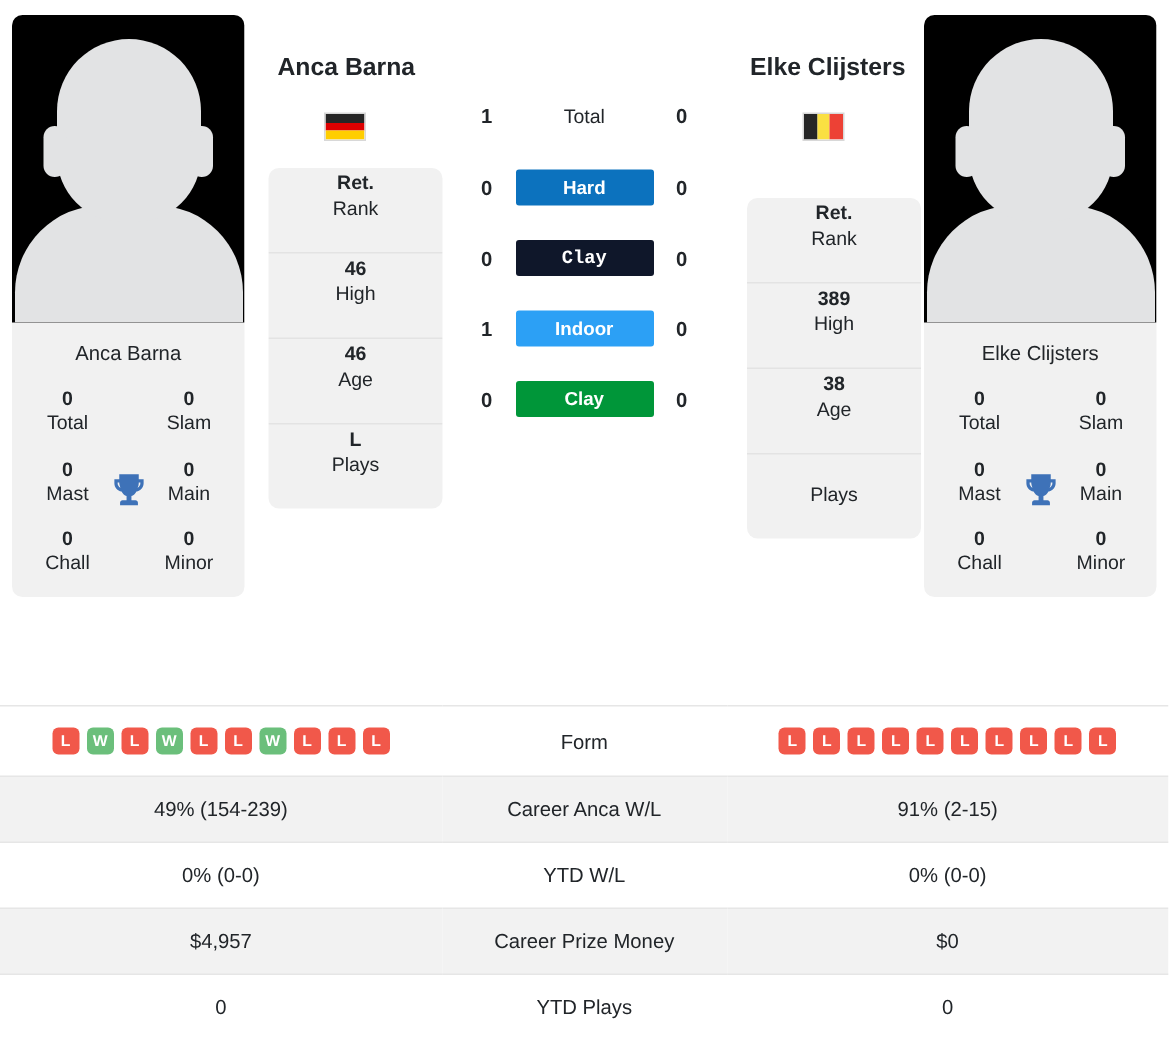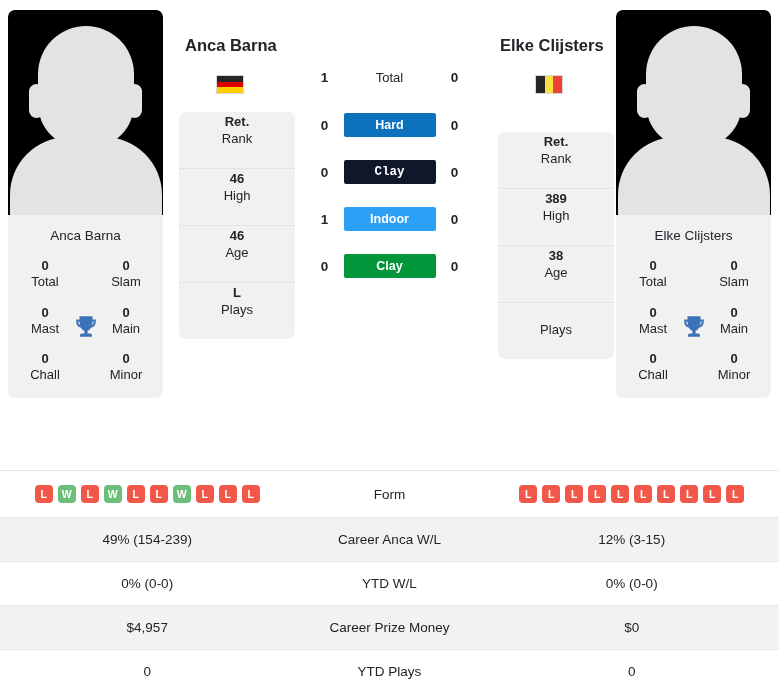--- a/index.html
+++ b/index.html
@@ -466,21 +466,21 @@
             <div class="form-badge" style="background: rgb(241, 88, 74);">L</div>
             <div class="form-badge" style="background: rgb(241, 88, 74);">L</div>
             <div class="form-badge" style="background: rgb(241, 88, 74);">L</div>
             <div class="form-badge" style="background: rgb(241, 88, 74);">L</div>
           </div>
         </td>
       </tr>
       <tr class="shaded">
         <td>49% (154-239)</td>
         <td class="label">Career Anca W/L</td>
-        <td>12% (3-15)</td>
+        <td>91% (2-15)</td>
       </tr>
       <tr>
         <td>0% (0-0)</td>
         <td class="label">YTD W/L</td>
         <td>0% (0-0)</td>
       </tr>
       <tr class="shaded">
         <td>$4,957</td>
         <td class="label">Career Prize Money</td>
         <td>$0</td>

